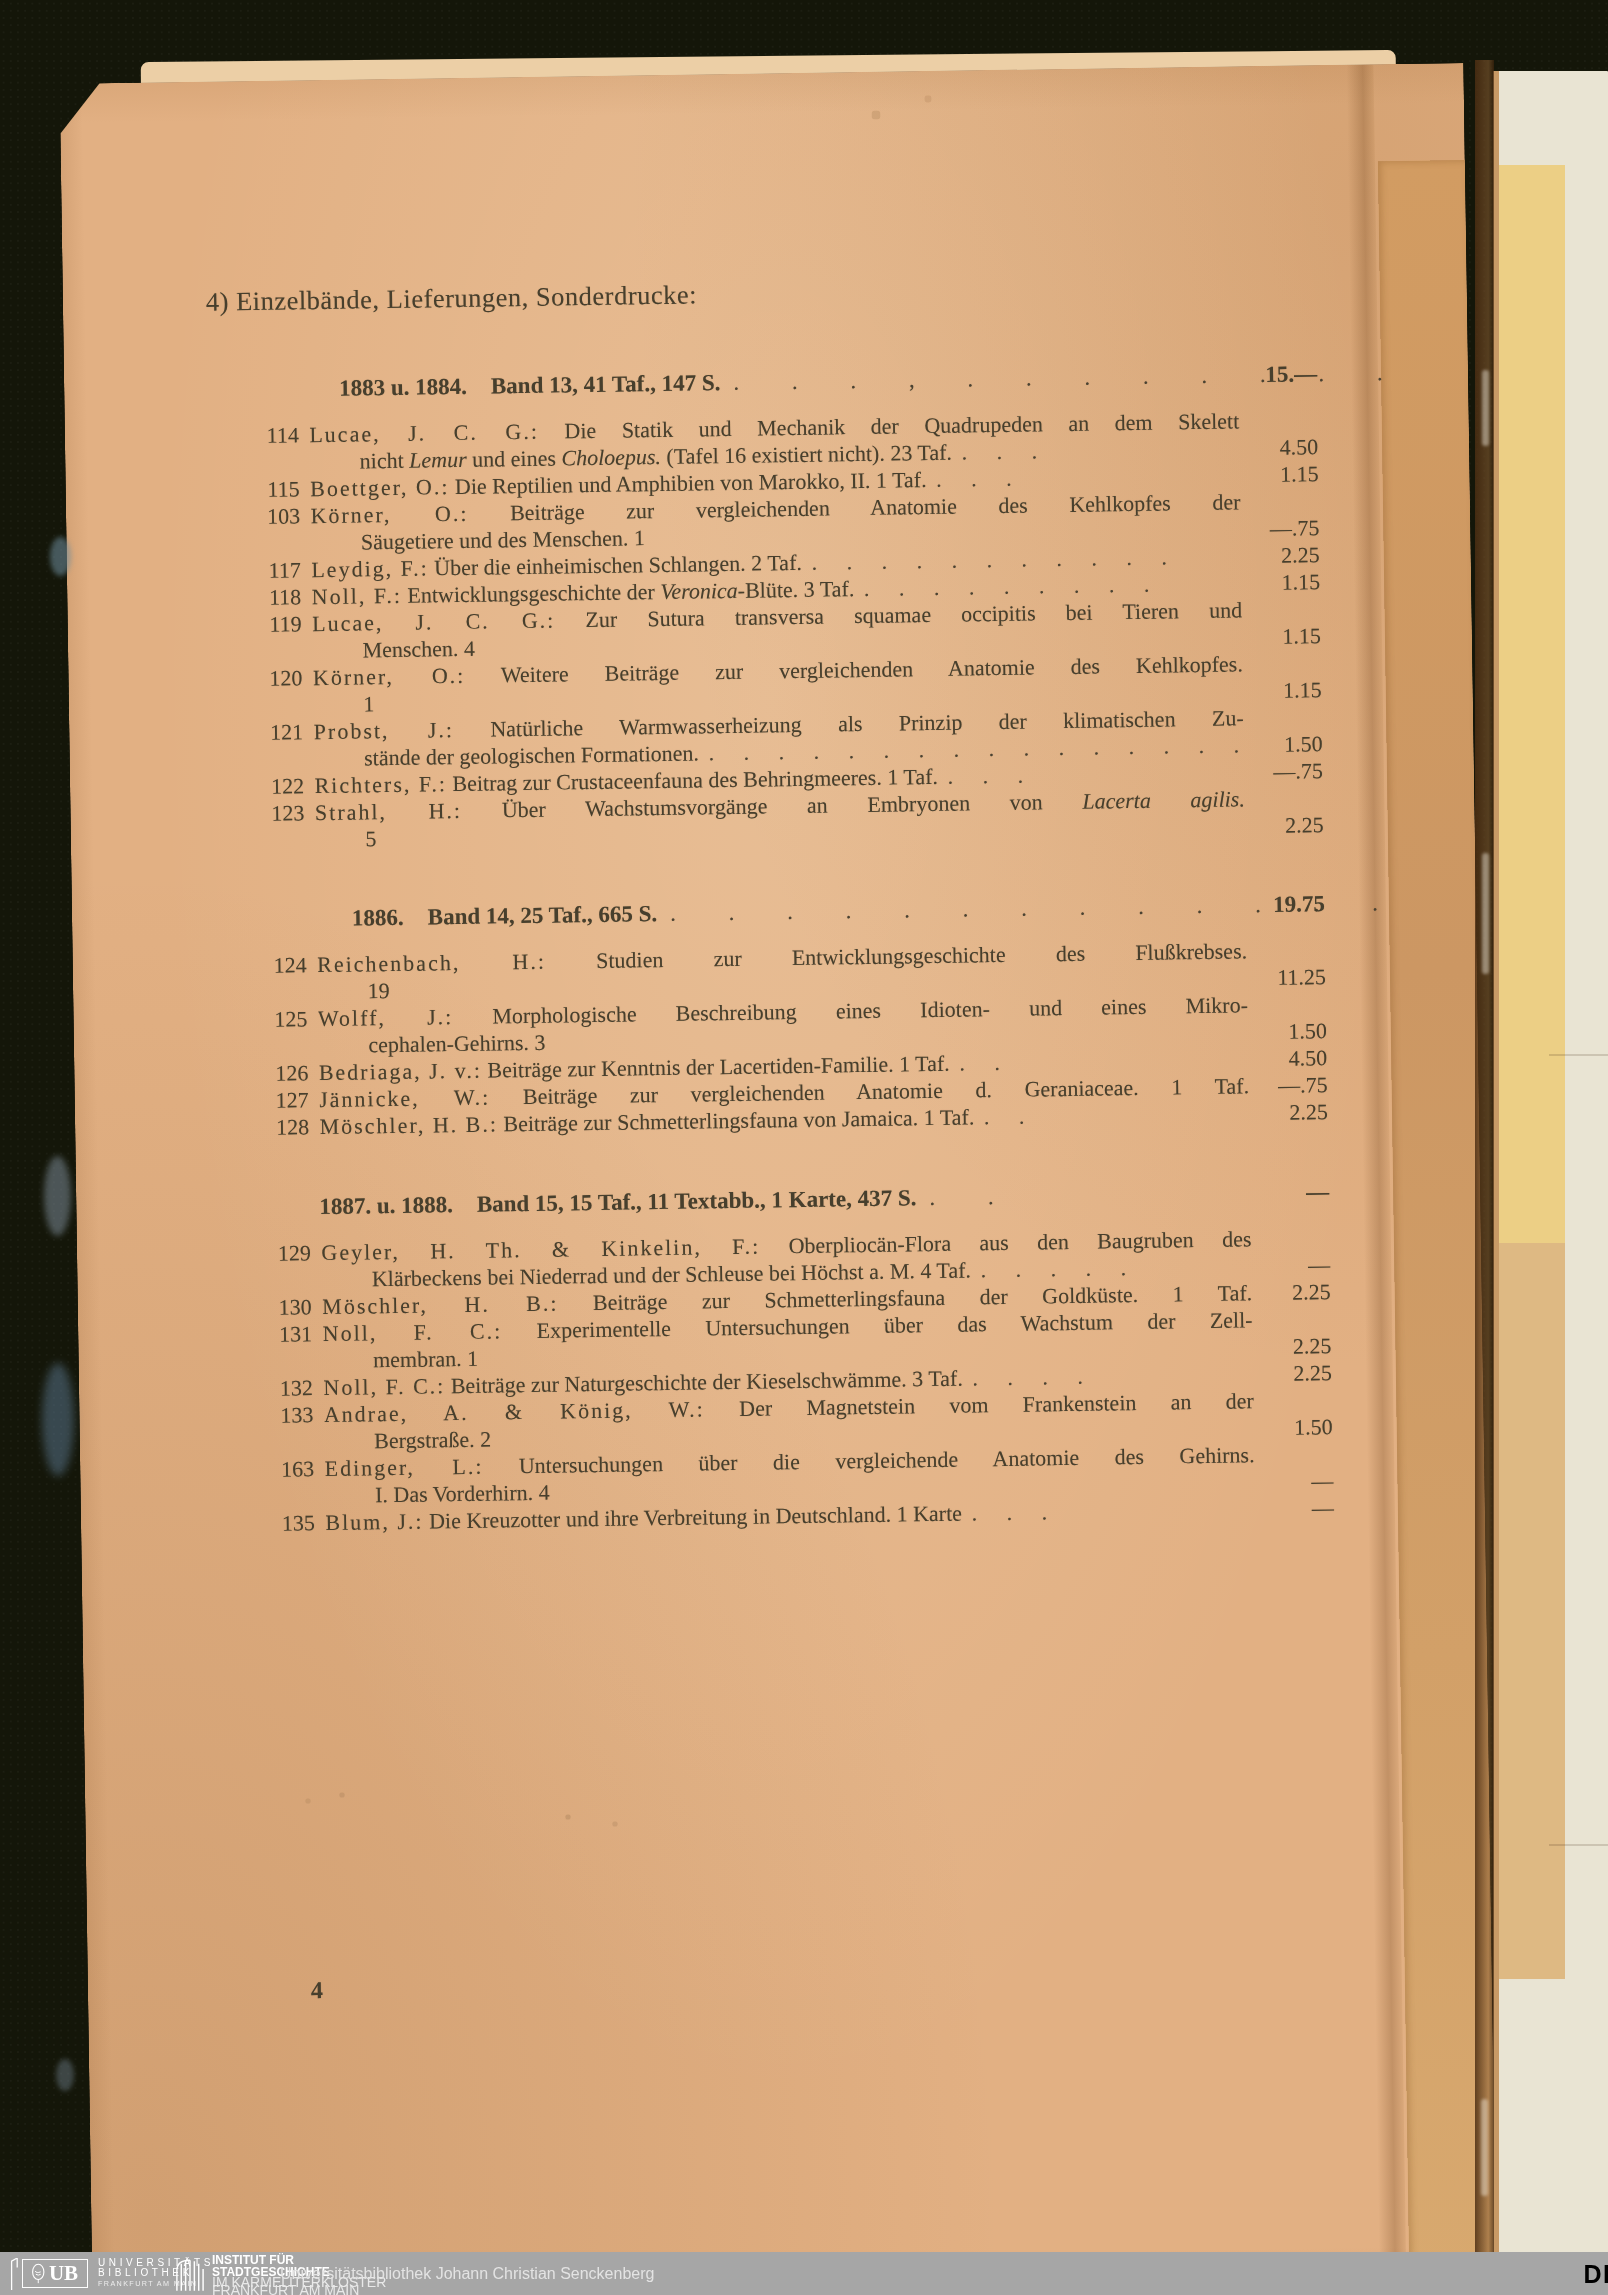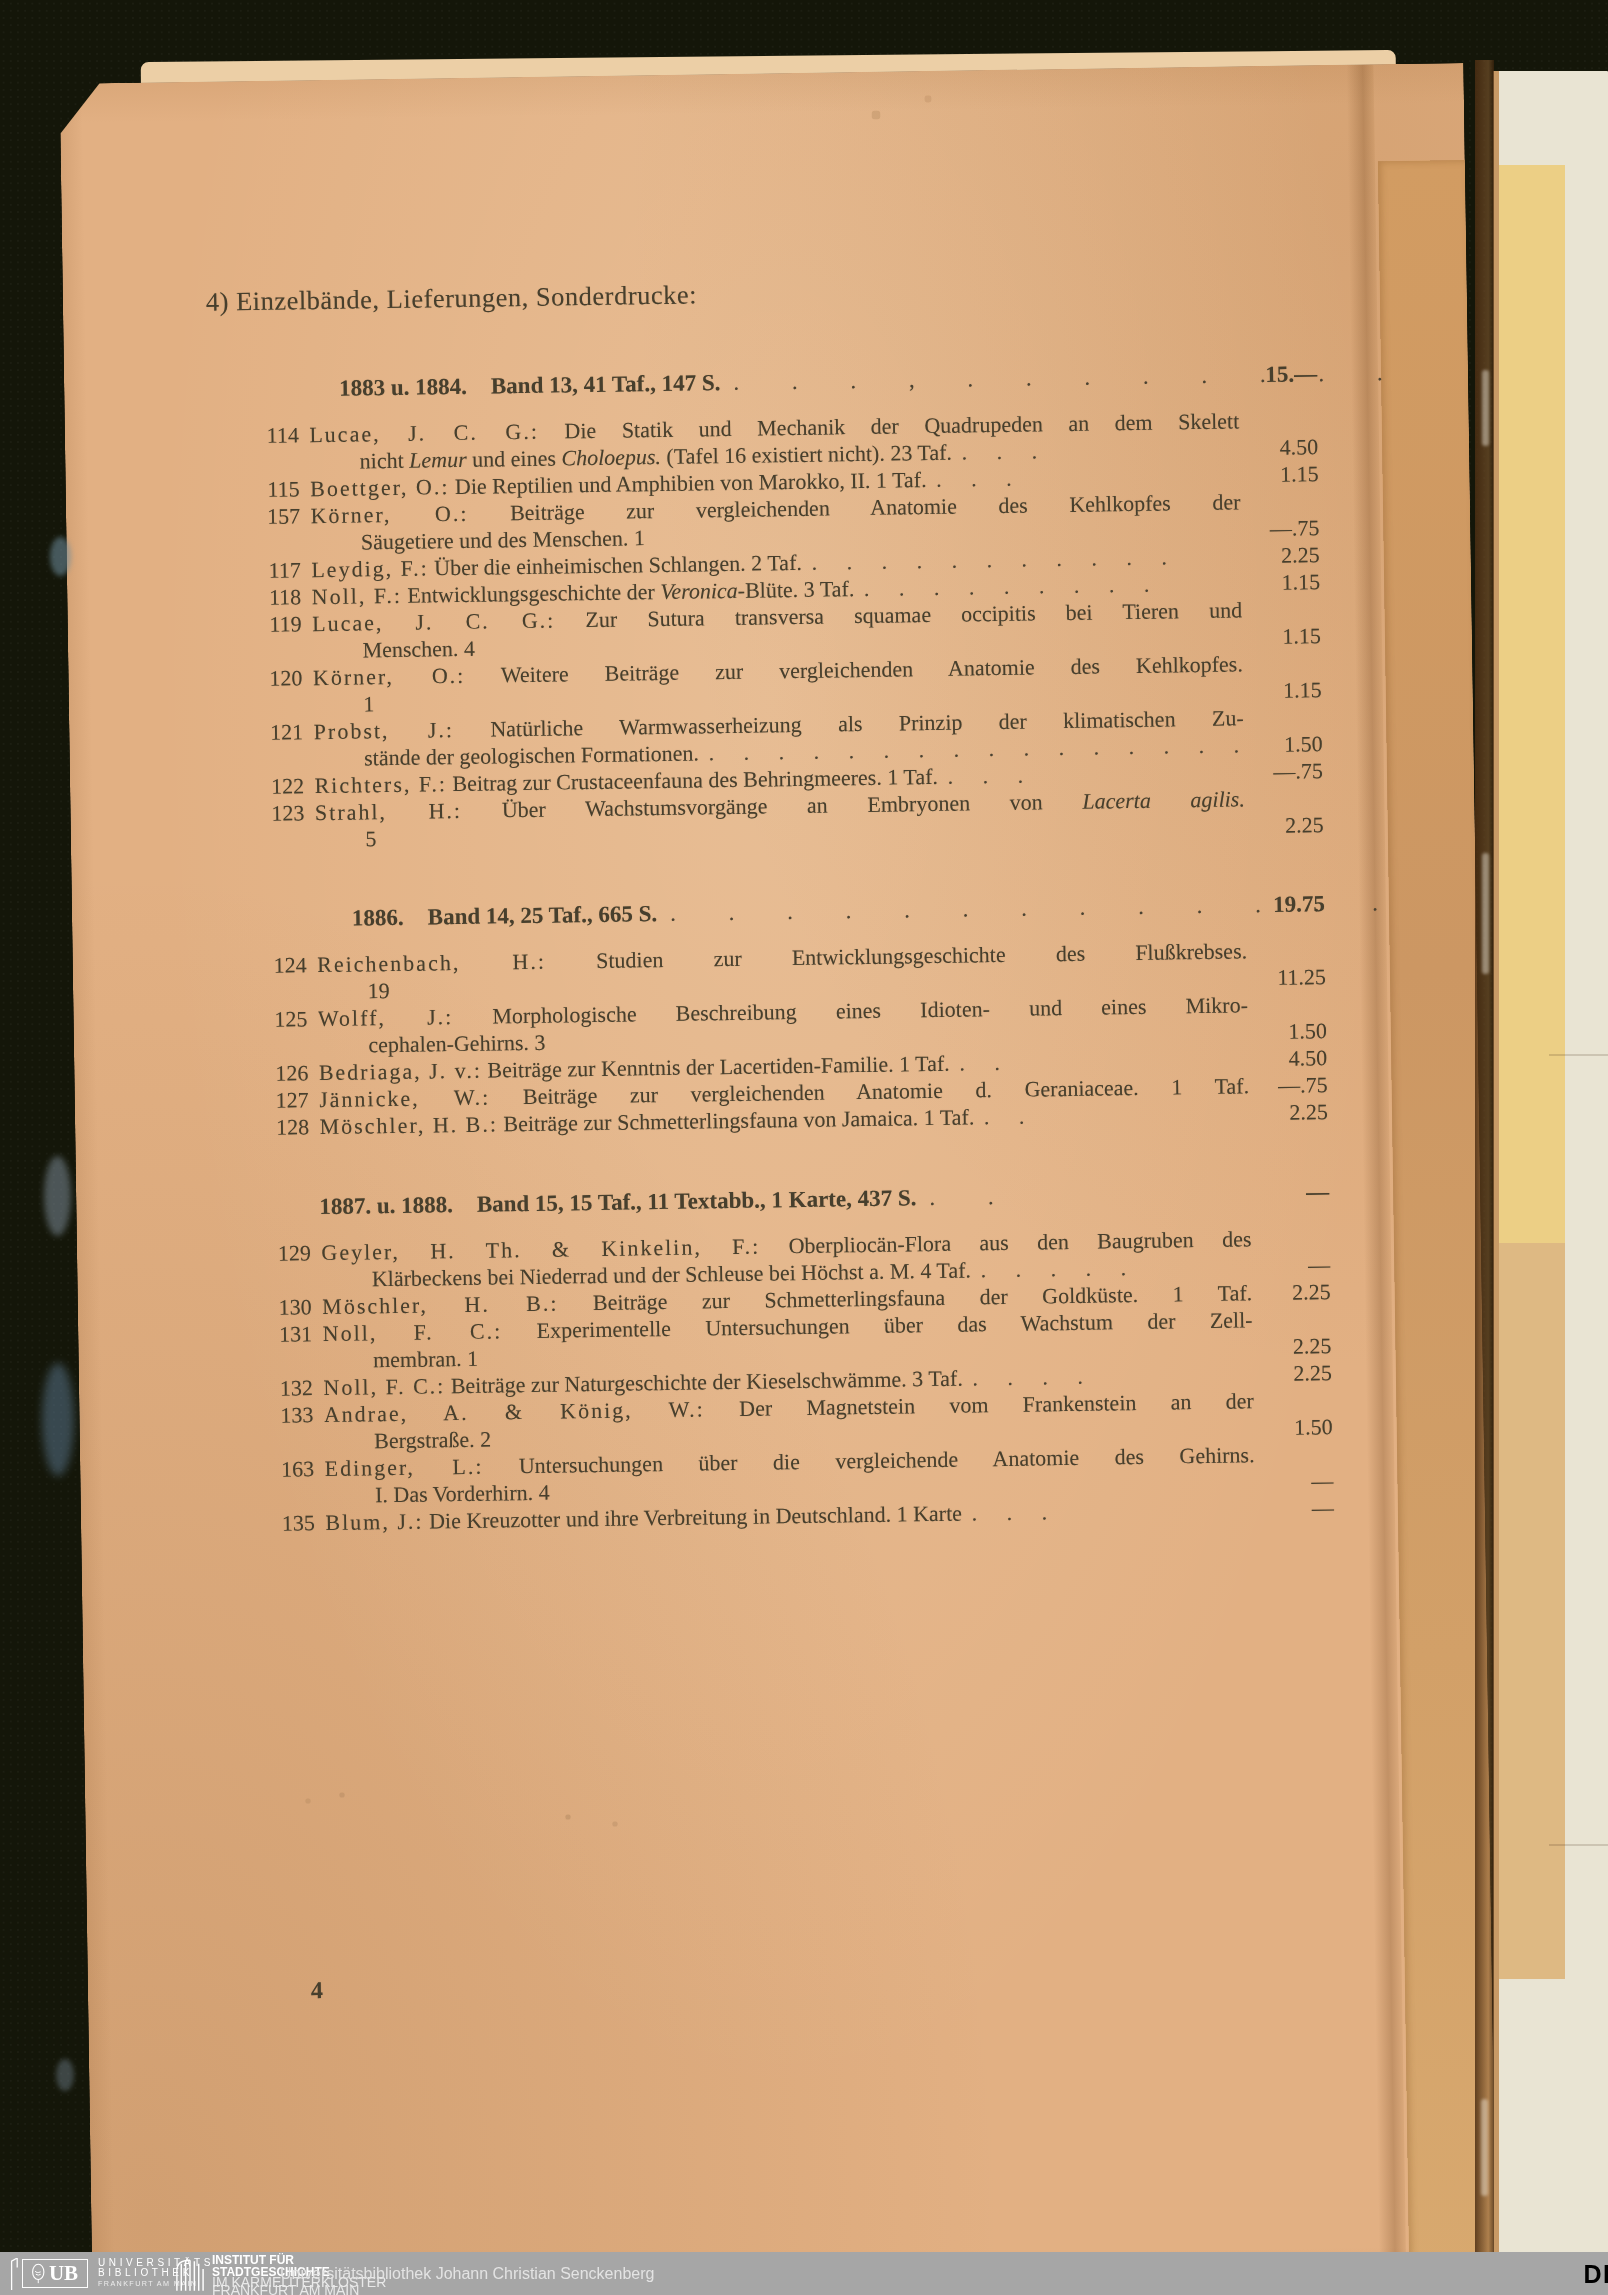--- a/index.html
+++ b/index.html
@@ -141,21 +141,21 @@
             <div class="e-price">4.50</div>
           </div>
           <div class="entry">
             <div class="e-num">115</div>
             <div class="e-body">
               <div class="line"><span class="s-sp">Boettger, O.:</span><span> Die Reptilien und Amphibien von Marokko, II. 1 Taf.</span><span class="dots">. . .</span></div>
             </div>
             <div class="e-price">1.15</div>
           </div>
           <div class="entry">
-            <div class="e-num">157</div>
+            <div class="e-num">103</div>
             <div class="e-body">
               <div class="line just"><span class="s-sp">Körner, O.:</span><span> Beiträge zur vergleichenden Anatomie des Kehlkopfes der</span></div>
               <div class="line cont"><span>Säugetiere und des Menschen. 1 Taf.</span><span class="dots">. . . . . . . . . . . . . . . . .</span></div>
             </div>
             <div class="e-price">—.75</div>
           </div>
           <div class="entry">
             <div class="e-num">117</div>
             <div class="e-body">
               <div class="line"><span class="s-sp">Leydig, F.:</span><span> Über die einheimischen Schlangen. 2 Taf.</span><span class="dots">. . . . . . . . . . .</span></div>

